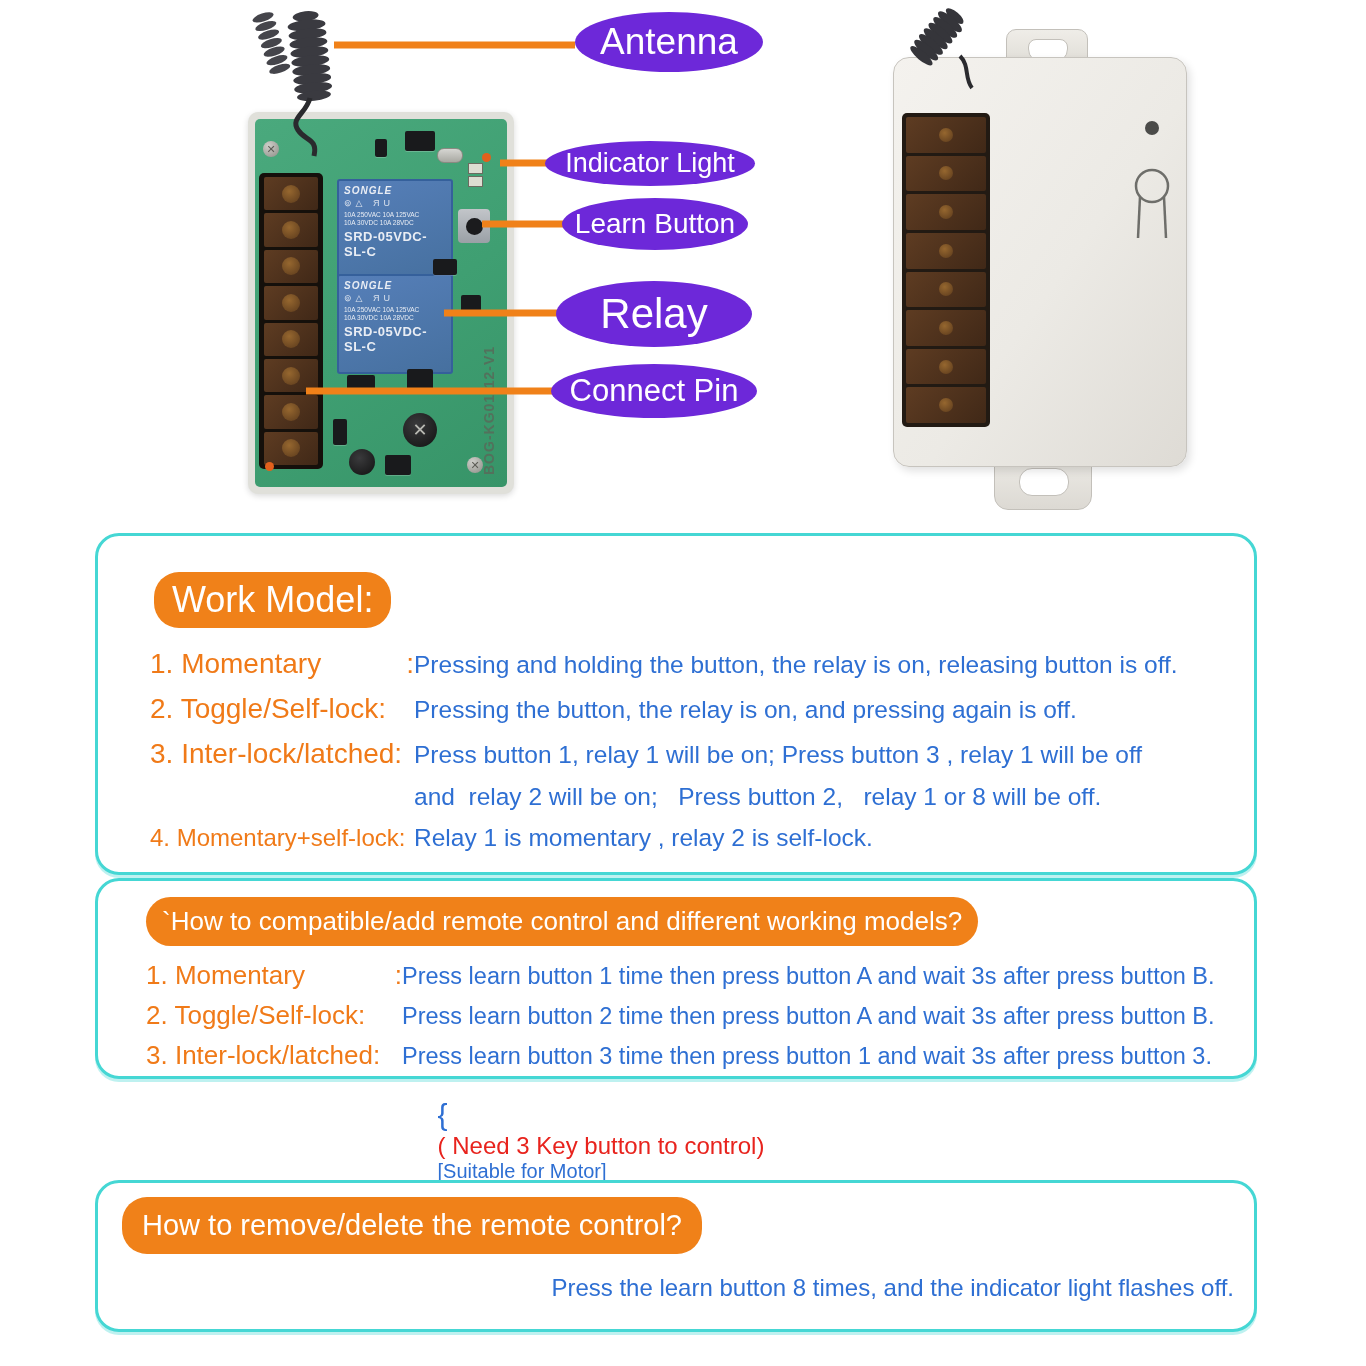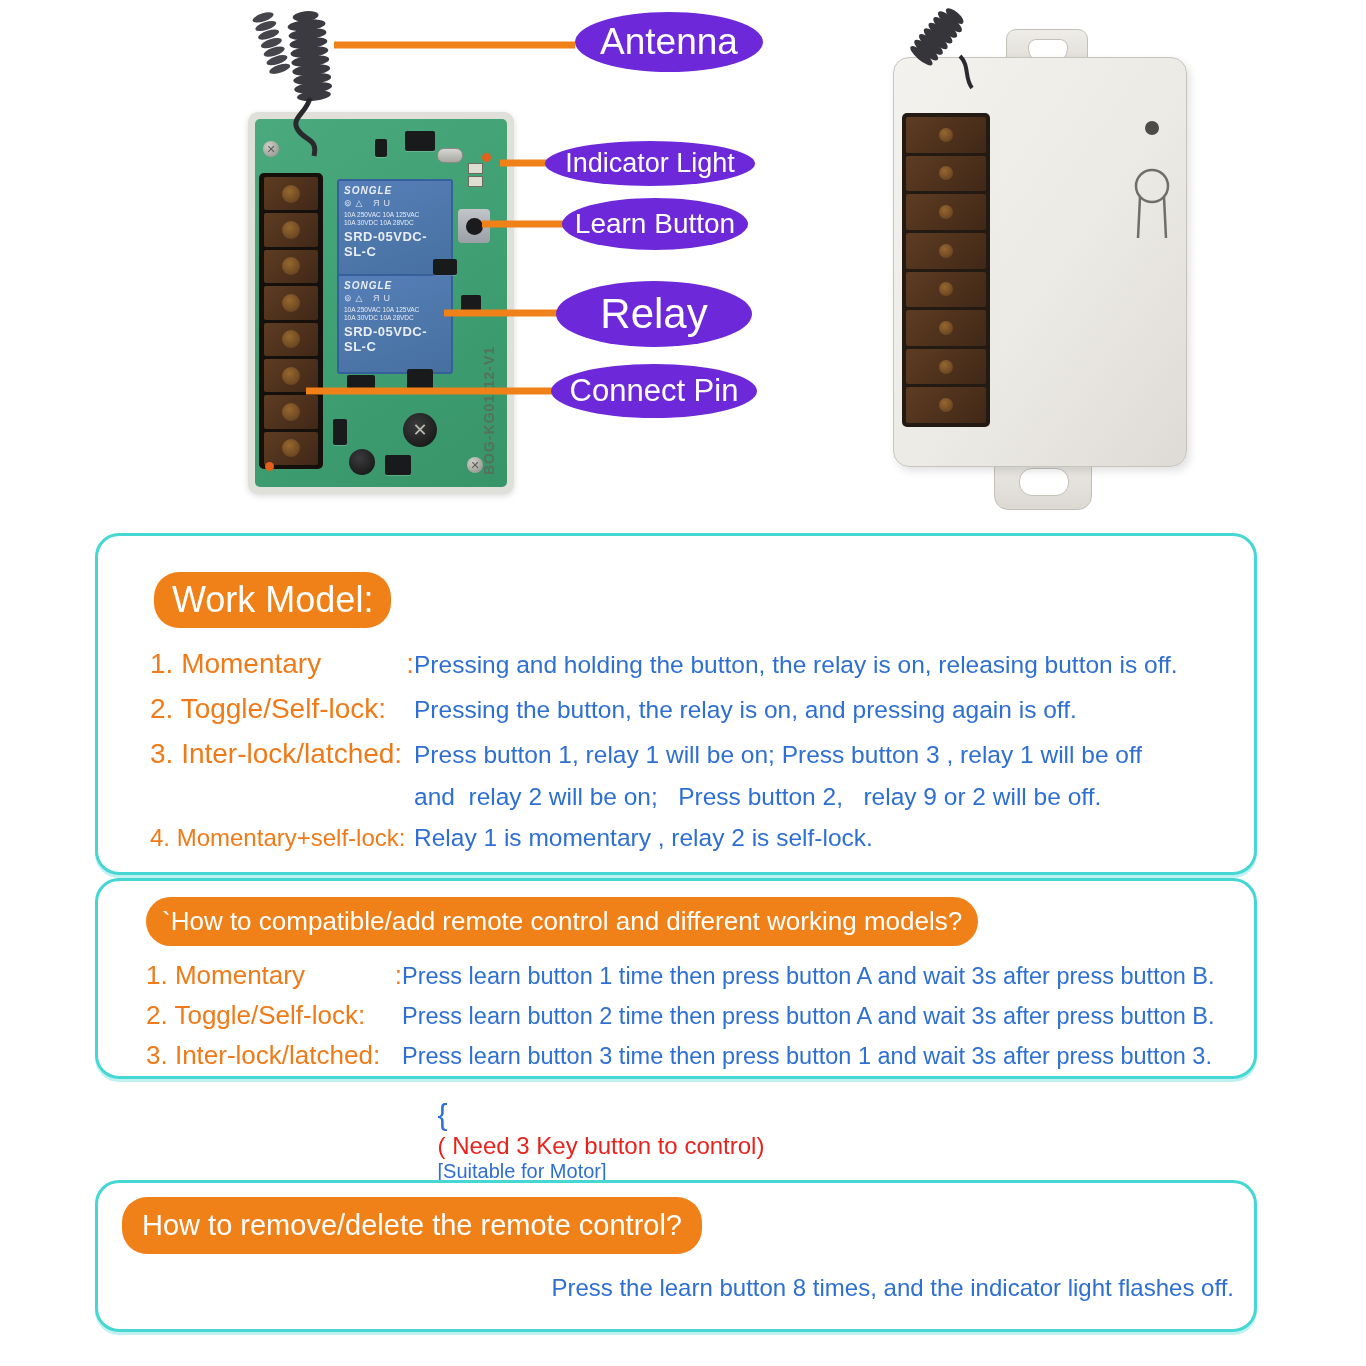--- a/index.html
+++ b/index.html
@@ -254,21 +254,21 @@
       <div class="row">
         <span class="lbl">2. Toggle/Self-lock:</span>
         <span class="desc">Pressing the button, the relay is on, and pressing again is off.</span>
       </div>
       <div class="row">
         <span class="lbl">3. Inter-lock/latched:</span>
         <span class="desc">Press button 1, relay 1 will be on; Press button 3 , relay 1 will be off</span>
       </div>
       <div class="row">
         <span class="lbl"></span>
-        <span class="desc">and  relay 2 will be on;   Press button 2,   relay 9 or 2 will be off.</span>
+        <span class="desc">and  relay 2 will be on;   Press button 2,   relay 1 or 8 will be off.</span>
       </div>
       <div class="row" style="margin-top:6px;">
         <span class="lbl small-label">4. Momentary+self-lock:</span>
         <span class="desc">Relay 1 is momentary , relay 2 is self-lock.</span>
       </div>
     </div>
   </div>
 
   <div class="sect s2" style="top:878px;height:201px;padding:16px 20px 0 48px;">
     <div class="badge" style="font-size:26px;padding:9px 16px;">`How to compatible/add remote control and different working models?</div>

